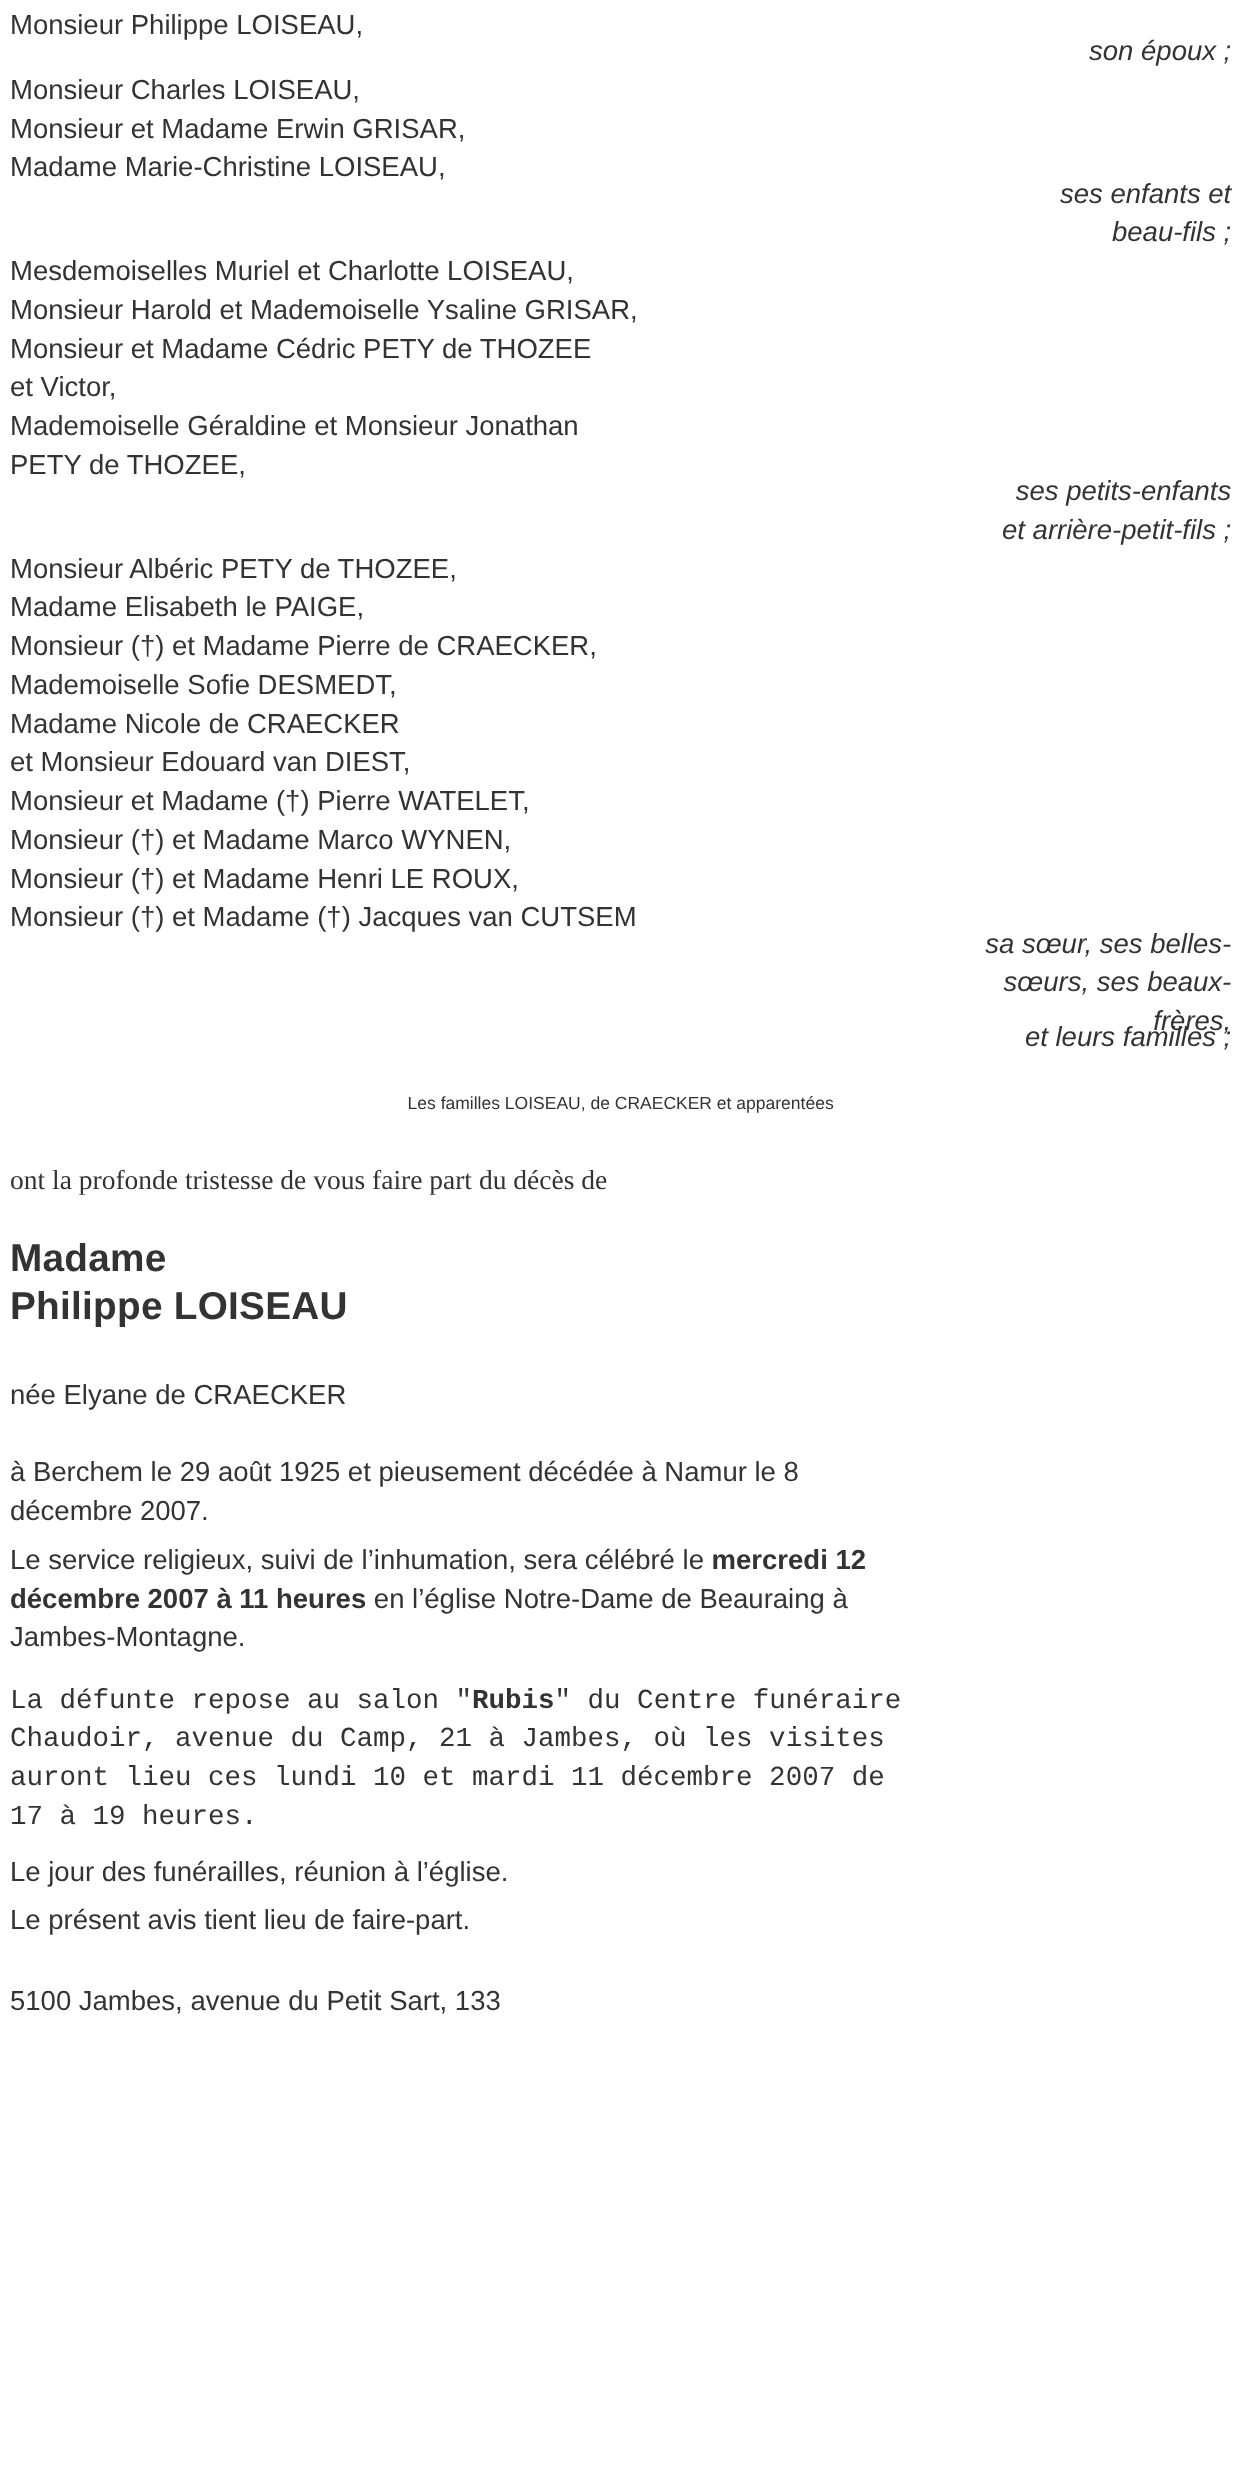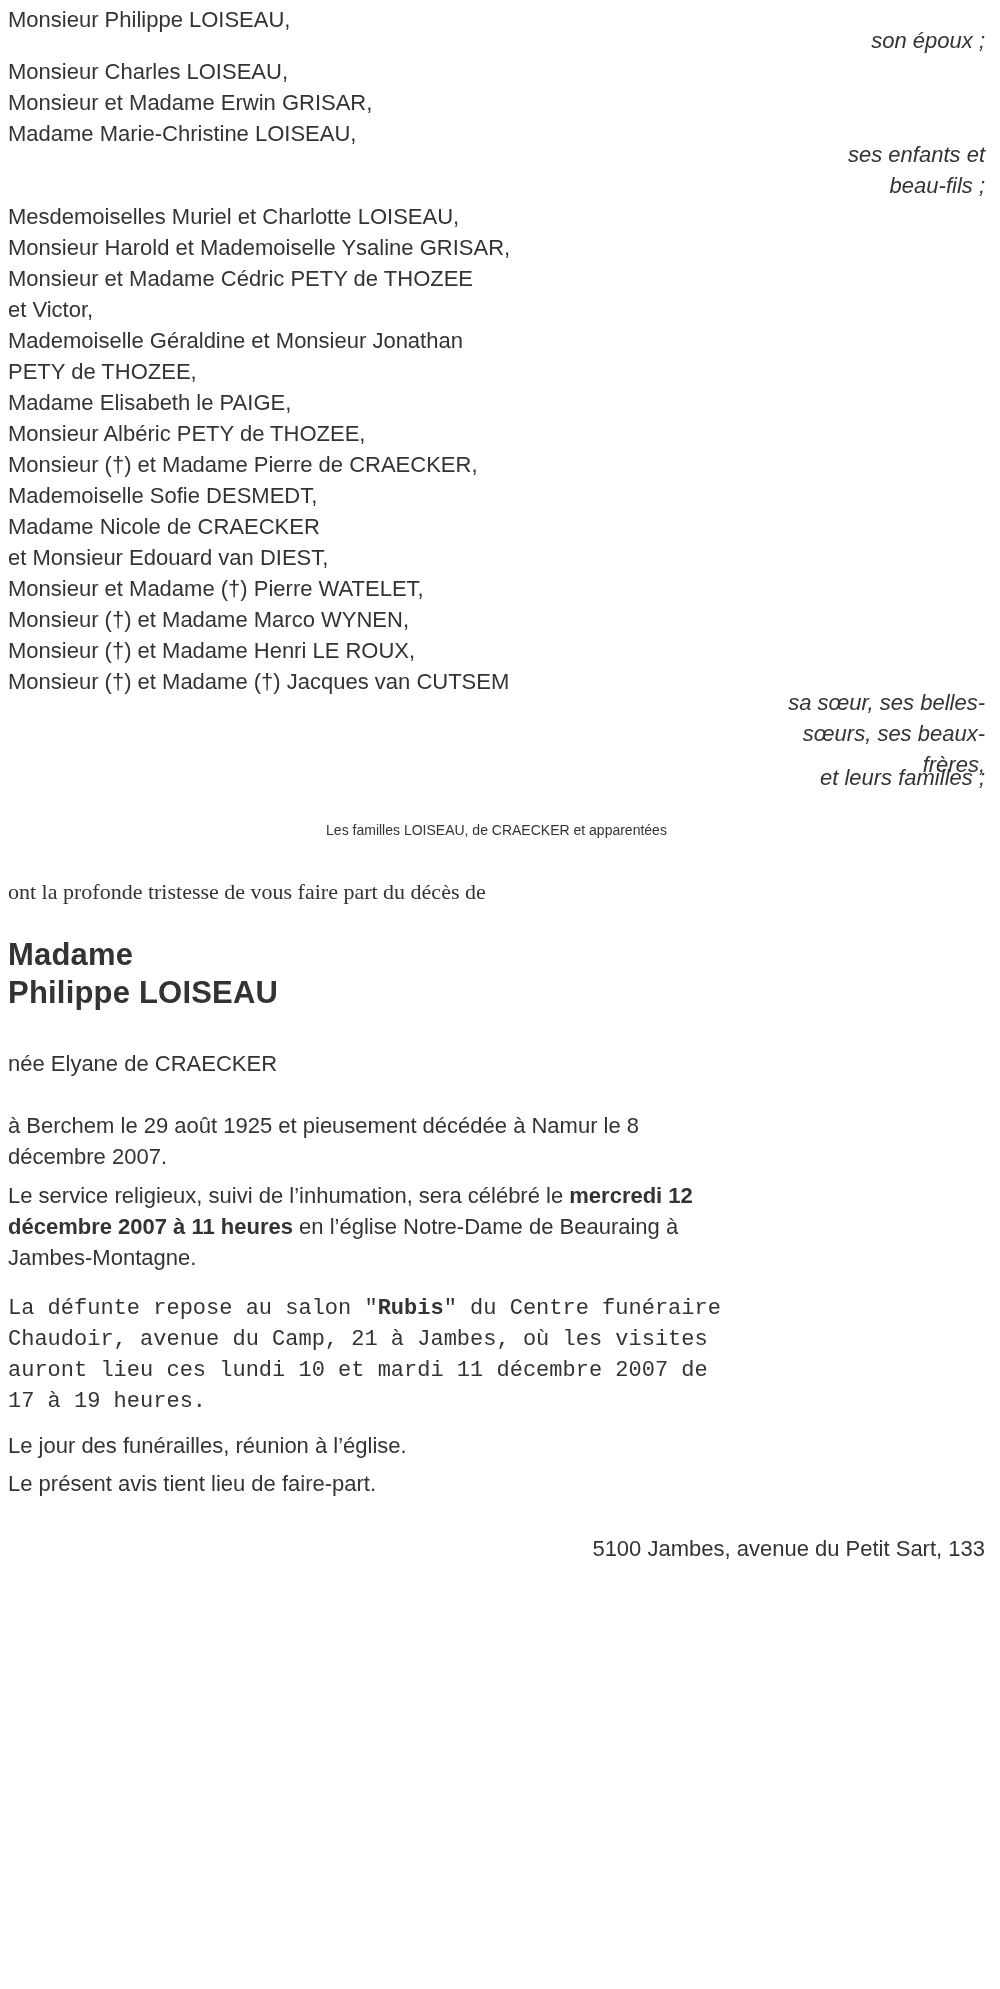--- a/index.html
+++ b/index.html
@@ -40,21 +40,21 @@
   .heading-line { display:block; }
 
   .maiden { margin-top:36px; font-size:22px; line-height:31px; }
 
   .para { font-size:22px; line-height:31px; max-width:730px; }
   .birth-death  { margin-top:31px; }
   .service      { margin-top:8px; }
   .repose       { margin-top:20px;font-family:Liberation Mono, monospace; }
   .funeral-note { margin-top:13px; }
   .notice       { margin-top:7px; }
-  .address      { margin-top:34px; font-size:22px; line-height:31px;text-align:right; }
+  .address      { margin-top:34px; font-size:22px; line-height:31px; }
 
   b { font-weight:700; }
 </style>
 </head>
 <body>
 
 <main class="page">
 
   <section class="family-list">
 
@@ -75,25 +75,29 @@
       </div>
     </div>
 
     <div>
       <p>Mesdemoiselles Muriel et Charlotte LOISEAU,</p>
       <p>Monsieur Harold et Mademoiselle Ysaline GRISAR,</p>
       <p>Monsieur et Madame Cédric PETY de THOZEE</p>
       <p>et Victor,</p>
       <p>Mademoiselle Géraldine et Monsieur Jonathan</p>
       <p>PETY de THOZEE,</p>
+      <div class="relations">
+        <p>ses petits-enfants</p>
+        <p>et arrière-petit-fils ;</p>
+      </div>
     </div>
 
     <div>
+      <p>Monsieur Albéric PETY de THOZEE,</p>
       <p>Madame Elisabeth le PAIGE,</p>
-      <p>Monsieur Albéric PETY de THOZEE,</p>
       <p>Monsieur (†) et Madame Pierre de CRAECKER,</p>
       <p>Mademoiselle Sofie DESMEDT,</p>
       <p>Madame Nicole de CRAECKER</p>
       <p>et Monsieur Edouard van DIEST,</p>
       <p>Monsieur et Madame (†) Pierre WATELET,</p>
       <p>Monsieur (†) et Madame Marco WYNEN,</p>
       <p>Monsieur (†) et Madame Henri LE ROUX,</p>
       <p>Monsieur (†) et Madame (†) Jacques van CUTSEM</p>
       <div class="relations">
         <p>sa sœur, ses belles-</p>

